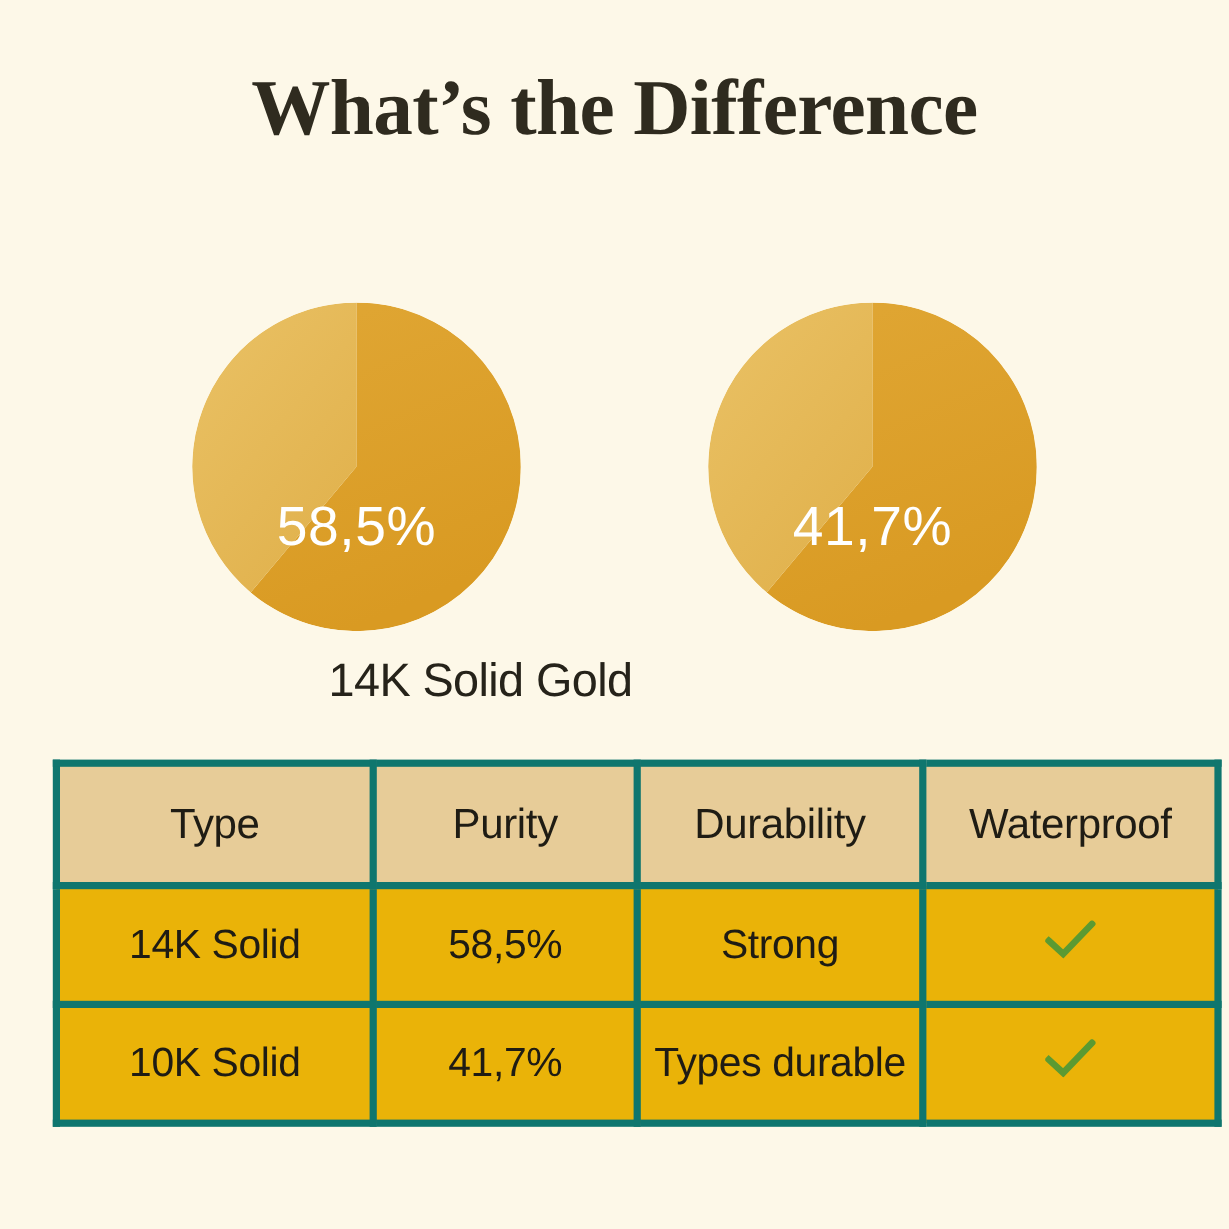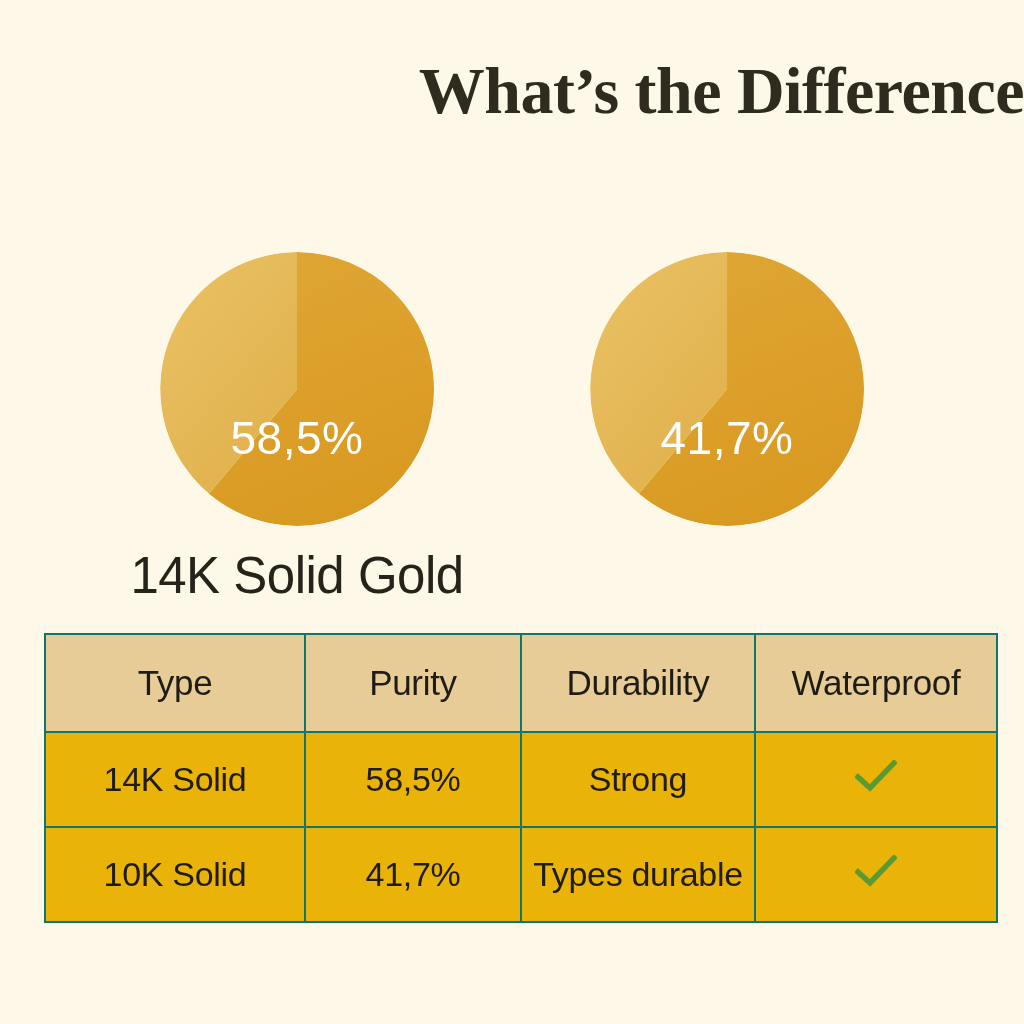--- a/index.html
+++ b/index.html
@@ -16,42 +16,42 @@
   .title{
     position:absolute;left:0;top:52px;width:1024px;
     text-align:center;
     font-family:"Liberation Serif", serif;
     font-weight:bold;
     font-size:66px;
     line-height:78px;
     letter-spacing:-0.5px;
     color:#2F2B1F;
   }
-  .title-line{display:block;text-align:right;}
+  .title-line{display:block;}
   .pie{
     position:absolute;
     width:274px;height:274px;
     border-radius:50%;
     overflow:hidden;
   }
   .pie svg{display:block;width:274px;height:274px;}
   .pie-value{
     position:absolute;
     width:274px;
     text-align:center;
     color:#FFFFFF;
     font-size:46px;
     font-weight:400;
     letter-spacing:0.5px;
   }
   .pie-caption{
     position:absolute;
     width:460px;
-    text-align:center;
-    font-size:51px;
+    text-align:right;
+    font-size:39px;
     color:#26231A;
     letter-spacing:-0.5px;
   }
 
   #pie-left{left:160px;top:252px;}
   #pie-left-value{left:160px;top:411px;}
   #caption-left{left:67px;top:546px;}
 
   #pie-right{left:590px;top:252px;}
   #pie-right-value{left:590px;top:411px;}
@@ -59,21 +59,21 @@
 
   
   .table{
     position:absolute;
     left:44px;top:633px;
     width:936px;
     border-collapse:collapse;
     table-layout:fixed;
   }
   .table th,.table td{
-    border:2px solid #0f766e;
+    border:6px solid #0f766e;
     text-align:center;
     vertical-align:middle;
     color:#1F1C14;
     font-weight:400;
   }
   .table thead th{
     background:#E7CC98;
     height:94px;
     font-size:35px;
     letter-spacing:-0.3px;

